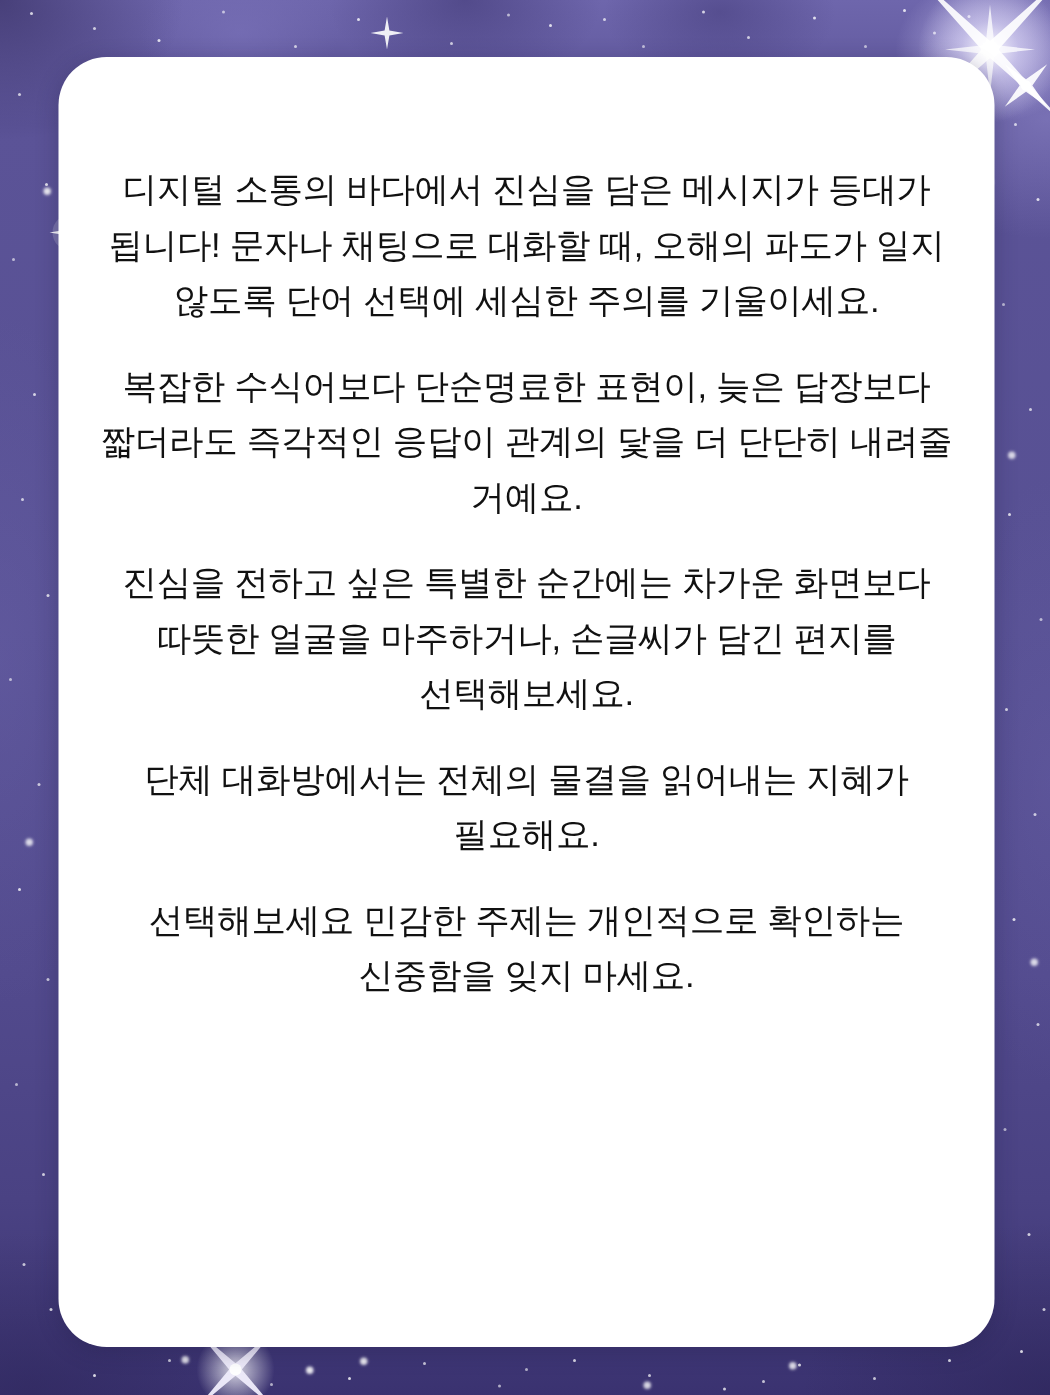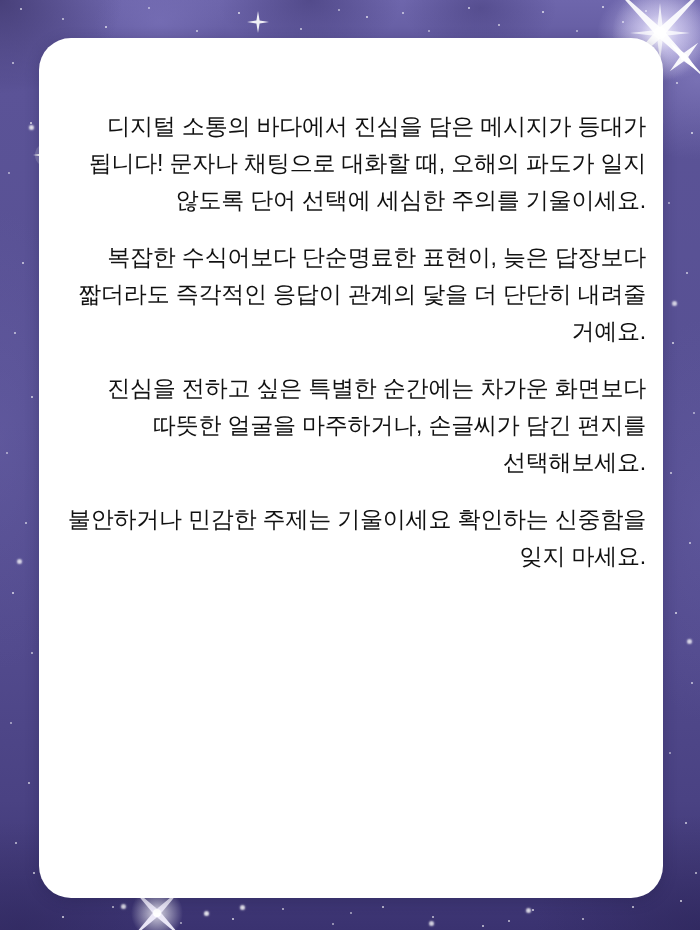--- a/index.html
+++ b/index.html
@@ -69,21 +69,21 @@
   .sparkle-left{left:31px;top:139px;width:32px;height:32px;}
   .sparkle-top{left:245px;top:9px;width:26px;height:26px;}
   .sparkle-bottom{left:119px;top:875px;width:76px;height:76px;}
   .card{
     position:absolute;left:39px;top:38px;width:624px;height:860px;
     background:#ffffff;border-radius:32px;
     box-shadow:0 3px 14px rgba(30,24,64,.28);
   }
   .card-content{
     box-sizing:border-box;padding:70px 17px 0 17px;
-    text-align:right;color:#111111;
+    text-align:center;color:#111111;
     font-size:23px;line-height:37px;letter-spacing:-0.2px;
     word-break:keep-all;
   }
   .card-content p{margin:0 0 20px 0;}
 </style>
 </head>
 <body>
 
 <div class="bg"></div>
 <div class="dots"></div>
@@ -132,15 +132,16 @@
     <polygon points="38,2 41,35 74,38 41,41 38,74 35,41 2,38 35,35"></polygon>
   </g>
   <circle cx="38" cy="38" r="4" fill="#ffffff"></circle>
 </svg>
 
 <div class="card">
   <div class="card-content">
     <p>디지털 소통의 바다에서 진심을 담은 메시지가 등대가 됩니다! 문자나 채팅으로 대화할 때, 오해의 파도가 일지 않도록 단어 선택에 세심한 주의를 기울이세요.</p>
     <p>복잡한 수식어보다 단순명료한 표현이, 늦은 답장보다 짧더라도 즉각적인 응답이 관계의 닻을 더 단단히 내려줄 거예요.</p>
     <p>진심을 전하고 싶은 특별한 순간에는 차가운 화면보다 따뜻한 얼굴을 마주하거나, 손글씨가 담긴 편지를 선택해보세요.</p>
-    <p>불안하거나 민감한 주제는 기울이세요 확인하는 신중함을 잊지 마세요.</p>
+    <p>단체 대화방에서는 전체의 물결을 읽어내는 지혜가 필요해요.</p>
+    <p>선택해보세요 민감한 주제는 개인적으로 확인하는 신중함을 잊지 마세요.</p>
   </div>
 </div>
 
 </body></html>

